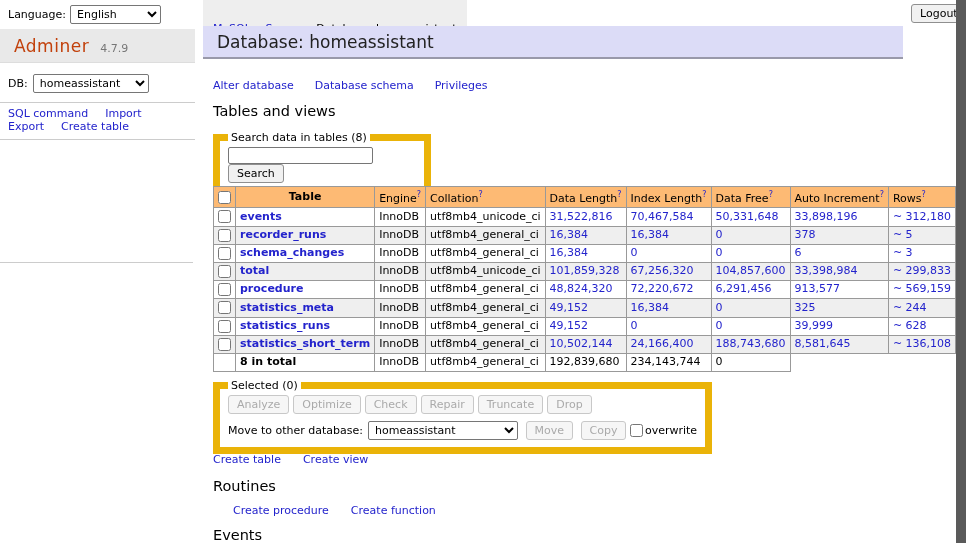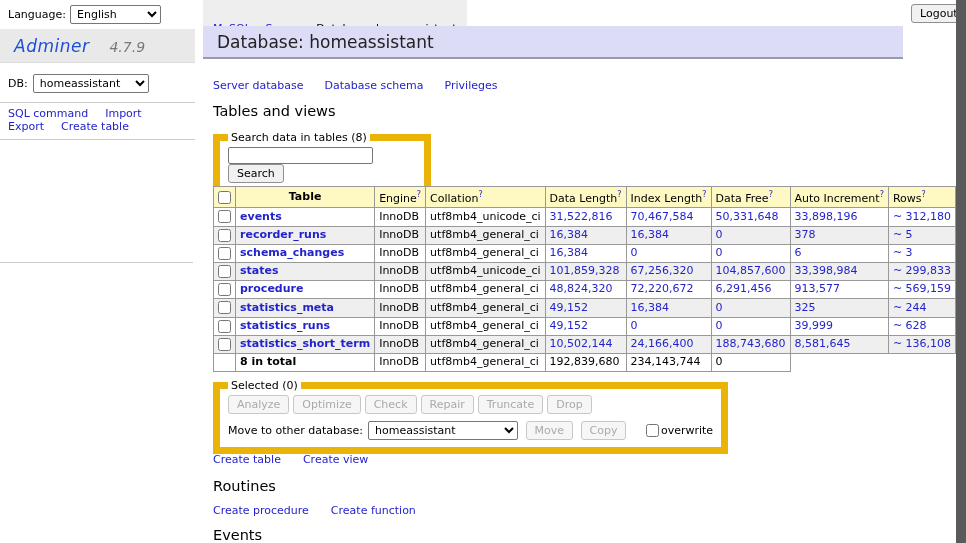--- a/index.html
+++ b/index.html
@@ -17,22 +17,22 @@
   select {
     font-family:"DejaVu Sans","Liberation Sans",sans-serif; font-size:11px;
     height:19px; border:1px solid #767676; border-radius:2px; background:#fff; padding:0 2px;
   }
   #lang-select { width:91px; }
   #h1band {
     position:absolute; left:0; top:29px; width:195px; height:34px;
     background:#e9e9e9; line-height:34px; padding-left:14px; box-sizing:border-box;
     border-bottom:1px solid #ddd;
   }
-  #h1band .appname { font-size:17px; font-style:italic; color:#1d4ed8; letter-spacing:.5px; }
-  #h1band .version { font-size:14px; color:#777; margin-left:20px;font-style:italic; }
+  #h1band .appname { font-size:17px; color:#c2410c; letter-spacing:.5px; }
+  #h1band .version { font-size:11px; color:#777; margin-left:11px; }
   .db-row { position:absolute; left:8px; top:74px; white-space:nowrap; }
   .db-row label { margin-right:5px; }
   #db-select { width:116px; }
   .sep { position:absolute; left:0; border-top:1px solid #ccc; }
   #sep1 { top:102px; width:195px; }
   #sep2 { top:139px; width:195px; }
   #sep3 { top:262px; width:193px; }
   .cmd-links { position:absolute; left:8px; top:107px; line-height:13px; }
   .cmd-links a { margin-right:17px; }
   .tables-list { position:absolute; left:8px; top:148px; }
@@ -78,46 +78,46 @@
     margin-right:5px; vertical-align:middle; padding:0 2px; box-sizing:border-box;
   }
 
   
   #tables-table { position:absolute; left:213px; top:186px; }
   table.grid { border-collapse:collapse; table-layout:fixed; font-size:11px; }
   table.grid td, table.grid th {
     border:1px solid #999; padding:2px 4px; line-height:12.7px;
     white-space:nowrap; overflow:hidden; font-weight:normal; text-align:left;
   }
-  table.grid thead td, table.grid thead th { background:#fef9c3; }
+  table.grid thead td, table.grid thead th { background:#fdba74; }
   table.grid thead th.tname { font-weight:bold; text-align:center; }
   table.grid sup { color:#2323cc; font-size:8px; }
   table.grid tbody tr:nth-child(even) td { background:#efefef; }
   td.check { text-align:center; padding:1px 2px; }
   td.check input { margin:0; vertical-align:middle; }
   td.num { text-align:right; }
   td.name a { font-weight:bold; }
   tr.total td { background:#fff !important; }
   tr.total td.name { font-weight:bold; }
   tr.total td.ghost { border:none; background:#fff !important; }
 
   
   #selected-fieldset { position:absolute; left:213px; top:379px; width:388px; }
   #selected-fieldset .btn-row button { margin-right:4px; }
   #selected-fieldset .move-row { margin-top:7px; white-space:nowrap; }
   #selected-fieldset .move-row label.lbl { margin-right:5px; }
   #move-db-select { width:150px; vertical-align:middle; }
   .move-row button { margin-left:4px; vertical-align:middle; }
-  .overwrite-wrap { margin-left:16px; vertical-align:middle; }
+  .overwrite-wrap { margin-left:0; vertical-align:middle; }
   .overwrite-wrap input { vertical-align:middle; margin:0 2px 0 0; }
 
   .links-row { position:absolute; left:213px; }
   .links-row a { margin-right:22px; }
   #create-links { top:453px; }
-  #routine-links { top:504px; }
+  #routine-links { top:504px;margin-left:20px; }
 
   
   #scrollbar {
     position:absolute; right:0; top:0; width:10px; height:543px; background:#5a5a5a;
   }
 </style>
 </head>
 <body>
 
 <div id="sidebar">
@@ -137,21 +137,21 @@
   </div>
   <div class="sep" id="sep2"></div>
   <div class="sep" id="sep3"></div>
 </div>
 
 <div id="breadcrumb"><a>MySQL</a><span class="crumb-sep">»</span><a>Server</a><span class="crumb-sep">»</span><span>Database: homeassistant</span></div>
 <button id="logout-btn">Logout</button>
 
 <div id="page-title">Database: homeassistant</div>
 
-<div class="action-links"><a>Server database</a><a>Database schema</a><a>Privileges</a></div>
+<div class="action-links"><a>Alter database</a><a>Database schema</a><a>Privileges</a></div>
 
 <div class="h3" id="h3-tables">Tables and views</div>
 
 <fieldset id="search-fieldset">
   <legend>Search data in tables (8)</legend>
   <input id="search-input" type="text" value="" style="">
   <button>Search</button>
 </fieldset>
 
 <div id="tables-table">
@@ -214,21 +214,21 @@
           <td>utf8mb4_general_ci</td>
           <td class="num"><a>16,384</a></td>
           <td class="num"><a>0</a></td>
           <td class="num"><a>0</a></td>
           <td class="num"><a>6</a></td>
           <td class="num"><a>~ 3</a></td>
           <td></td>
         </tr>
         <tr>
           <td class="check"><input type="checkbox" style=""></td>
-          <td class="name"><a>states</a></td>
+          <td class="name"><a>total</a></td>
           <td>InnoDB</td>
           <td>utf8mb4_unicode_ci</td>
           <td class="num"><a>101,859,328</a></td>
           <td class="num"><a>67,256,320</a></td>
           <td class="num"><a>104,857,600</a></td>
           <td class="num"><a>33,398,984</a></td>
           <td class="num"><a>~ 299,833</a></td>
           <td></td>
         </tr>
         <tr>

